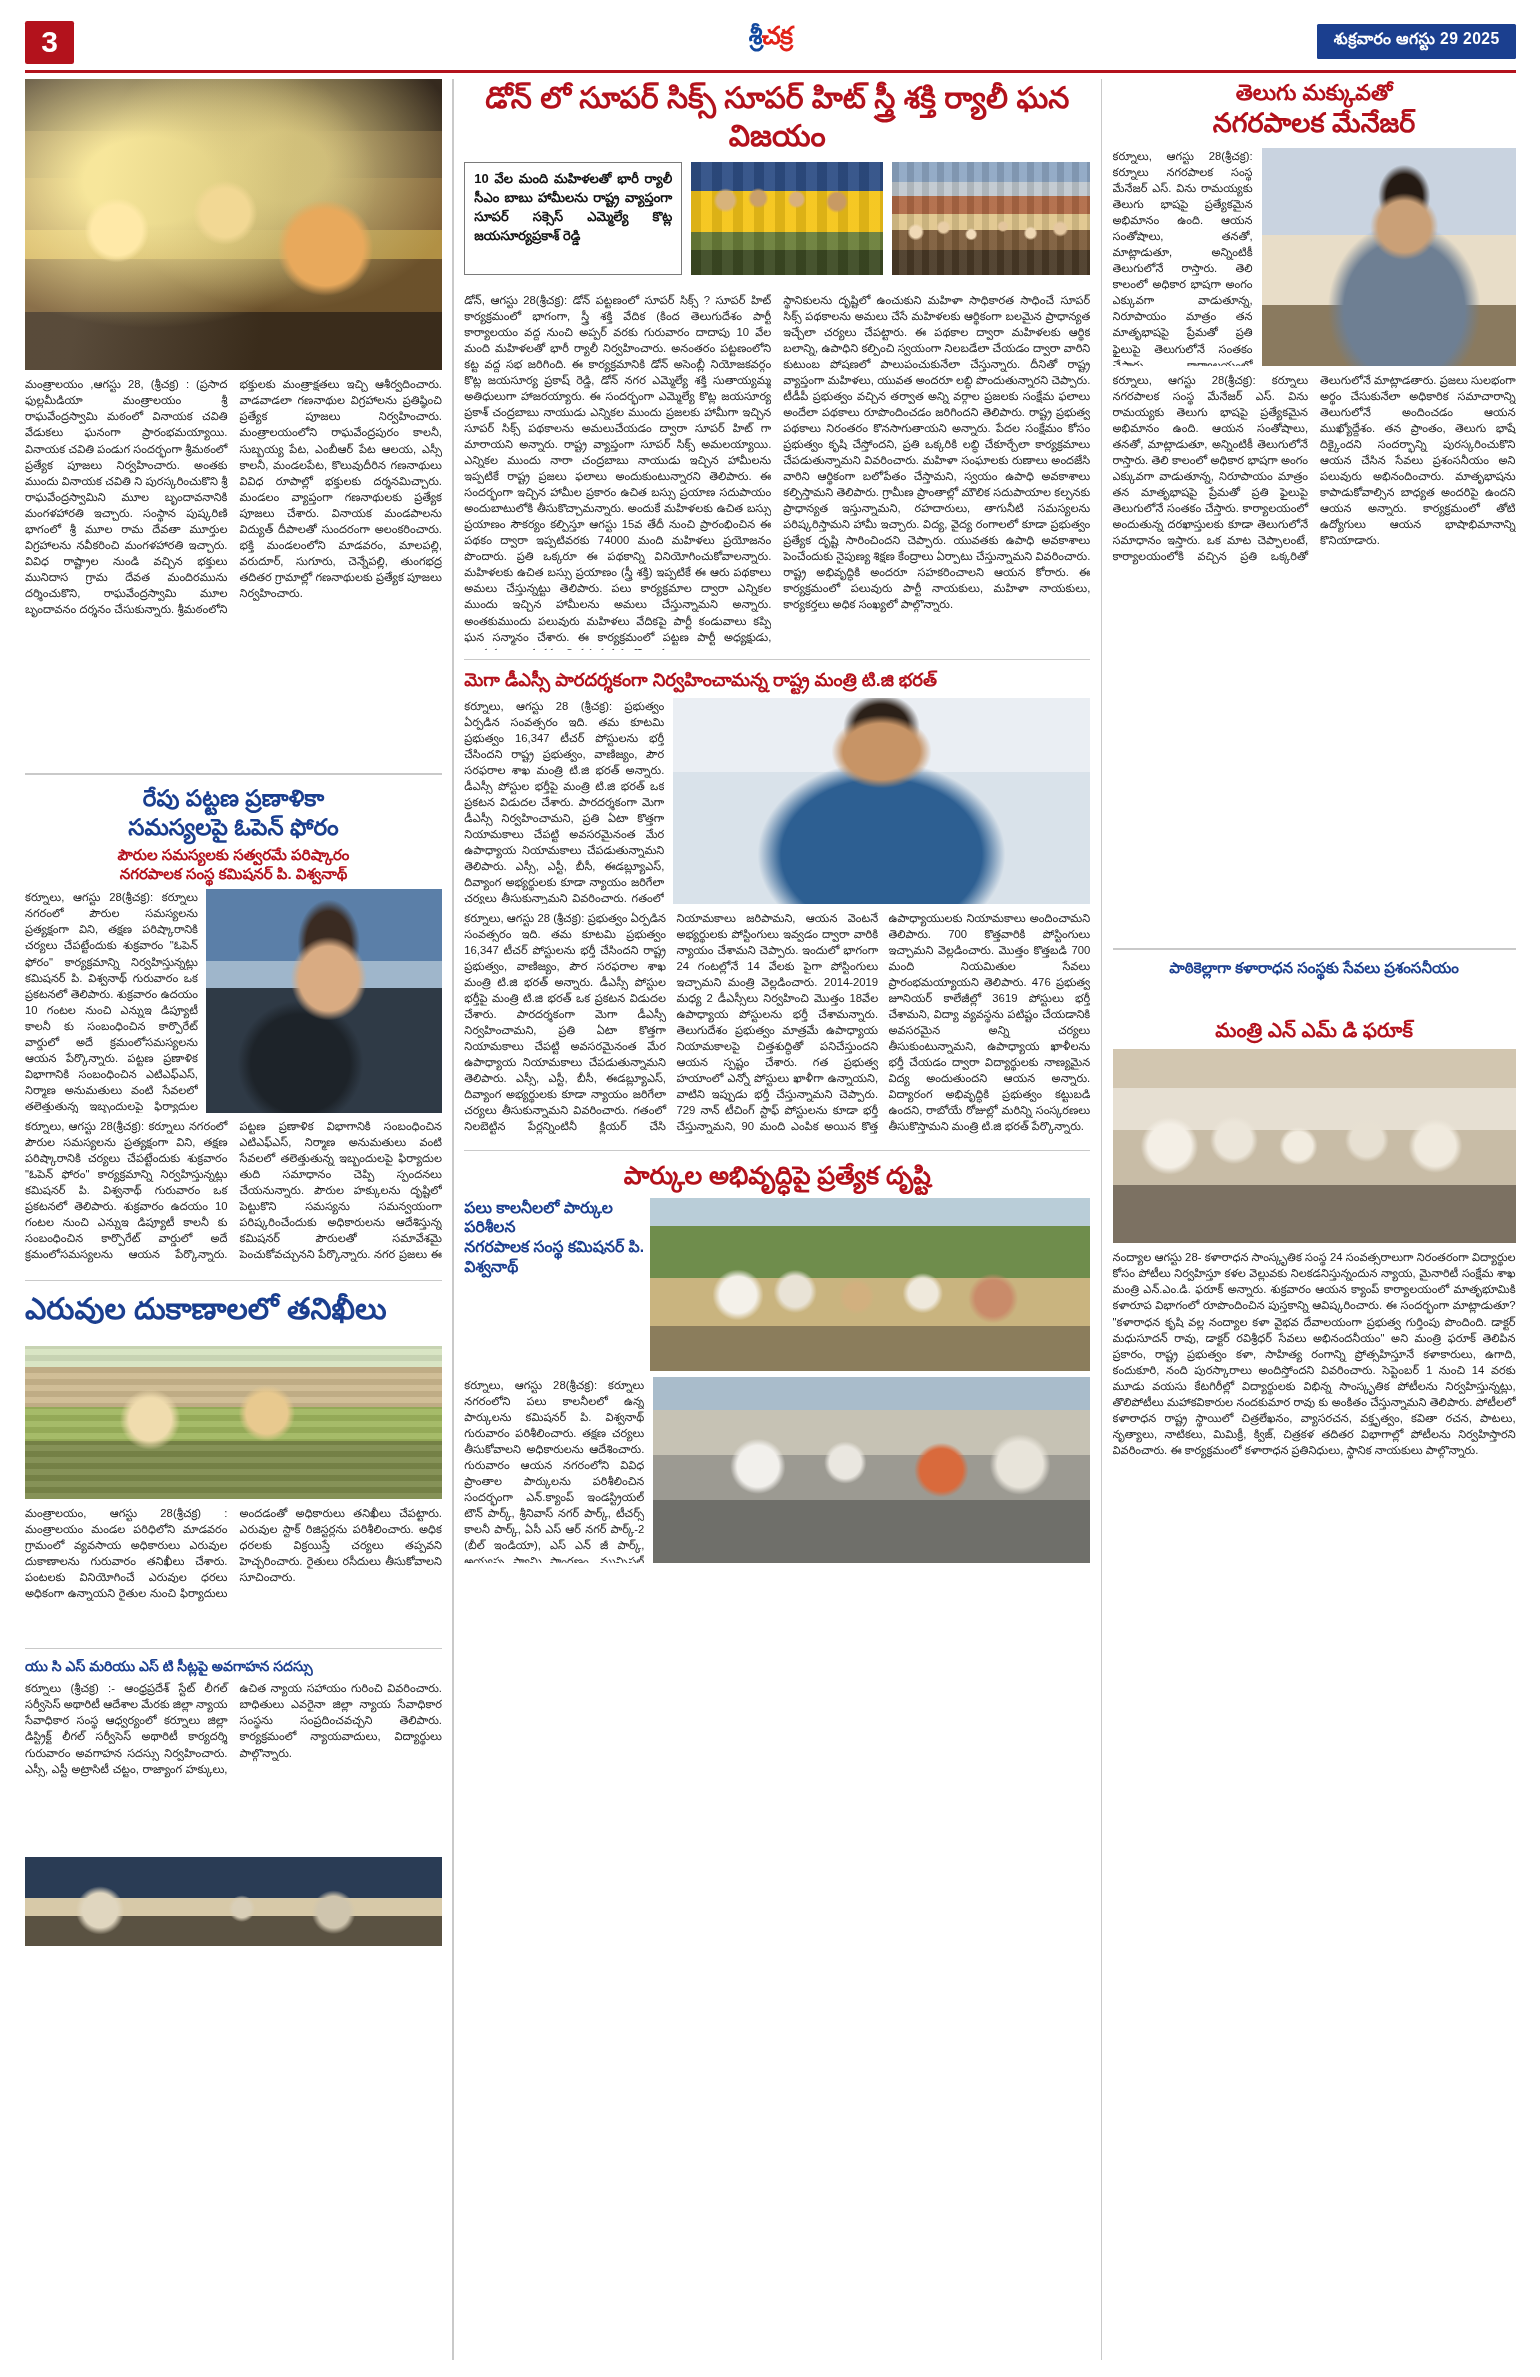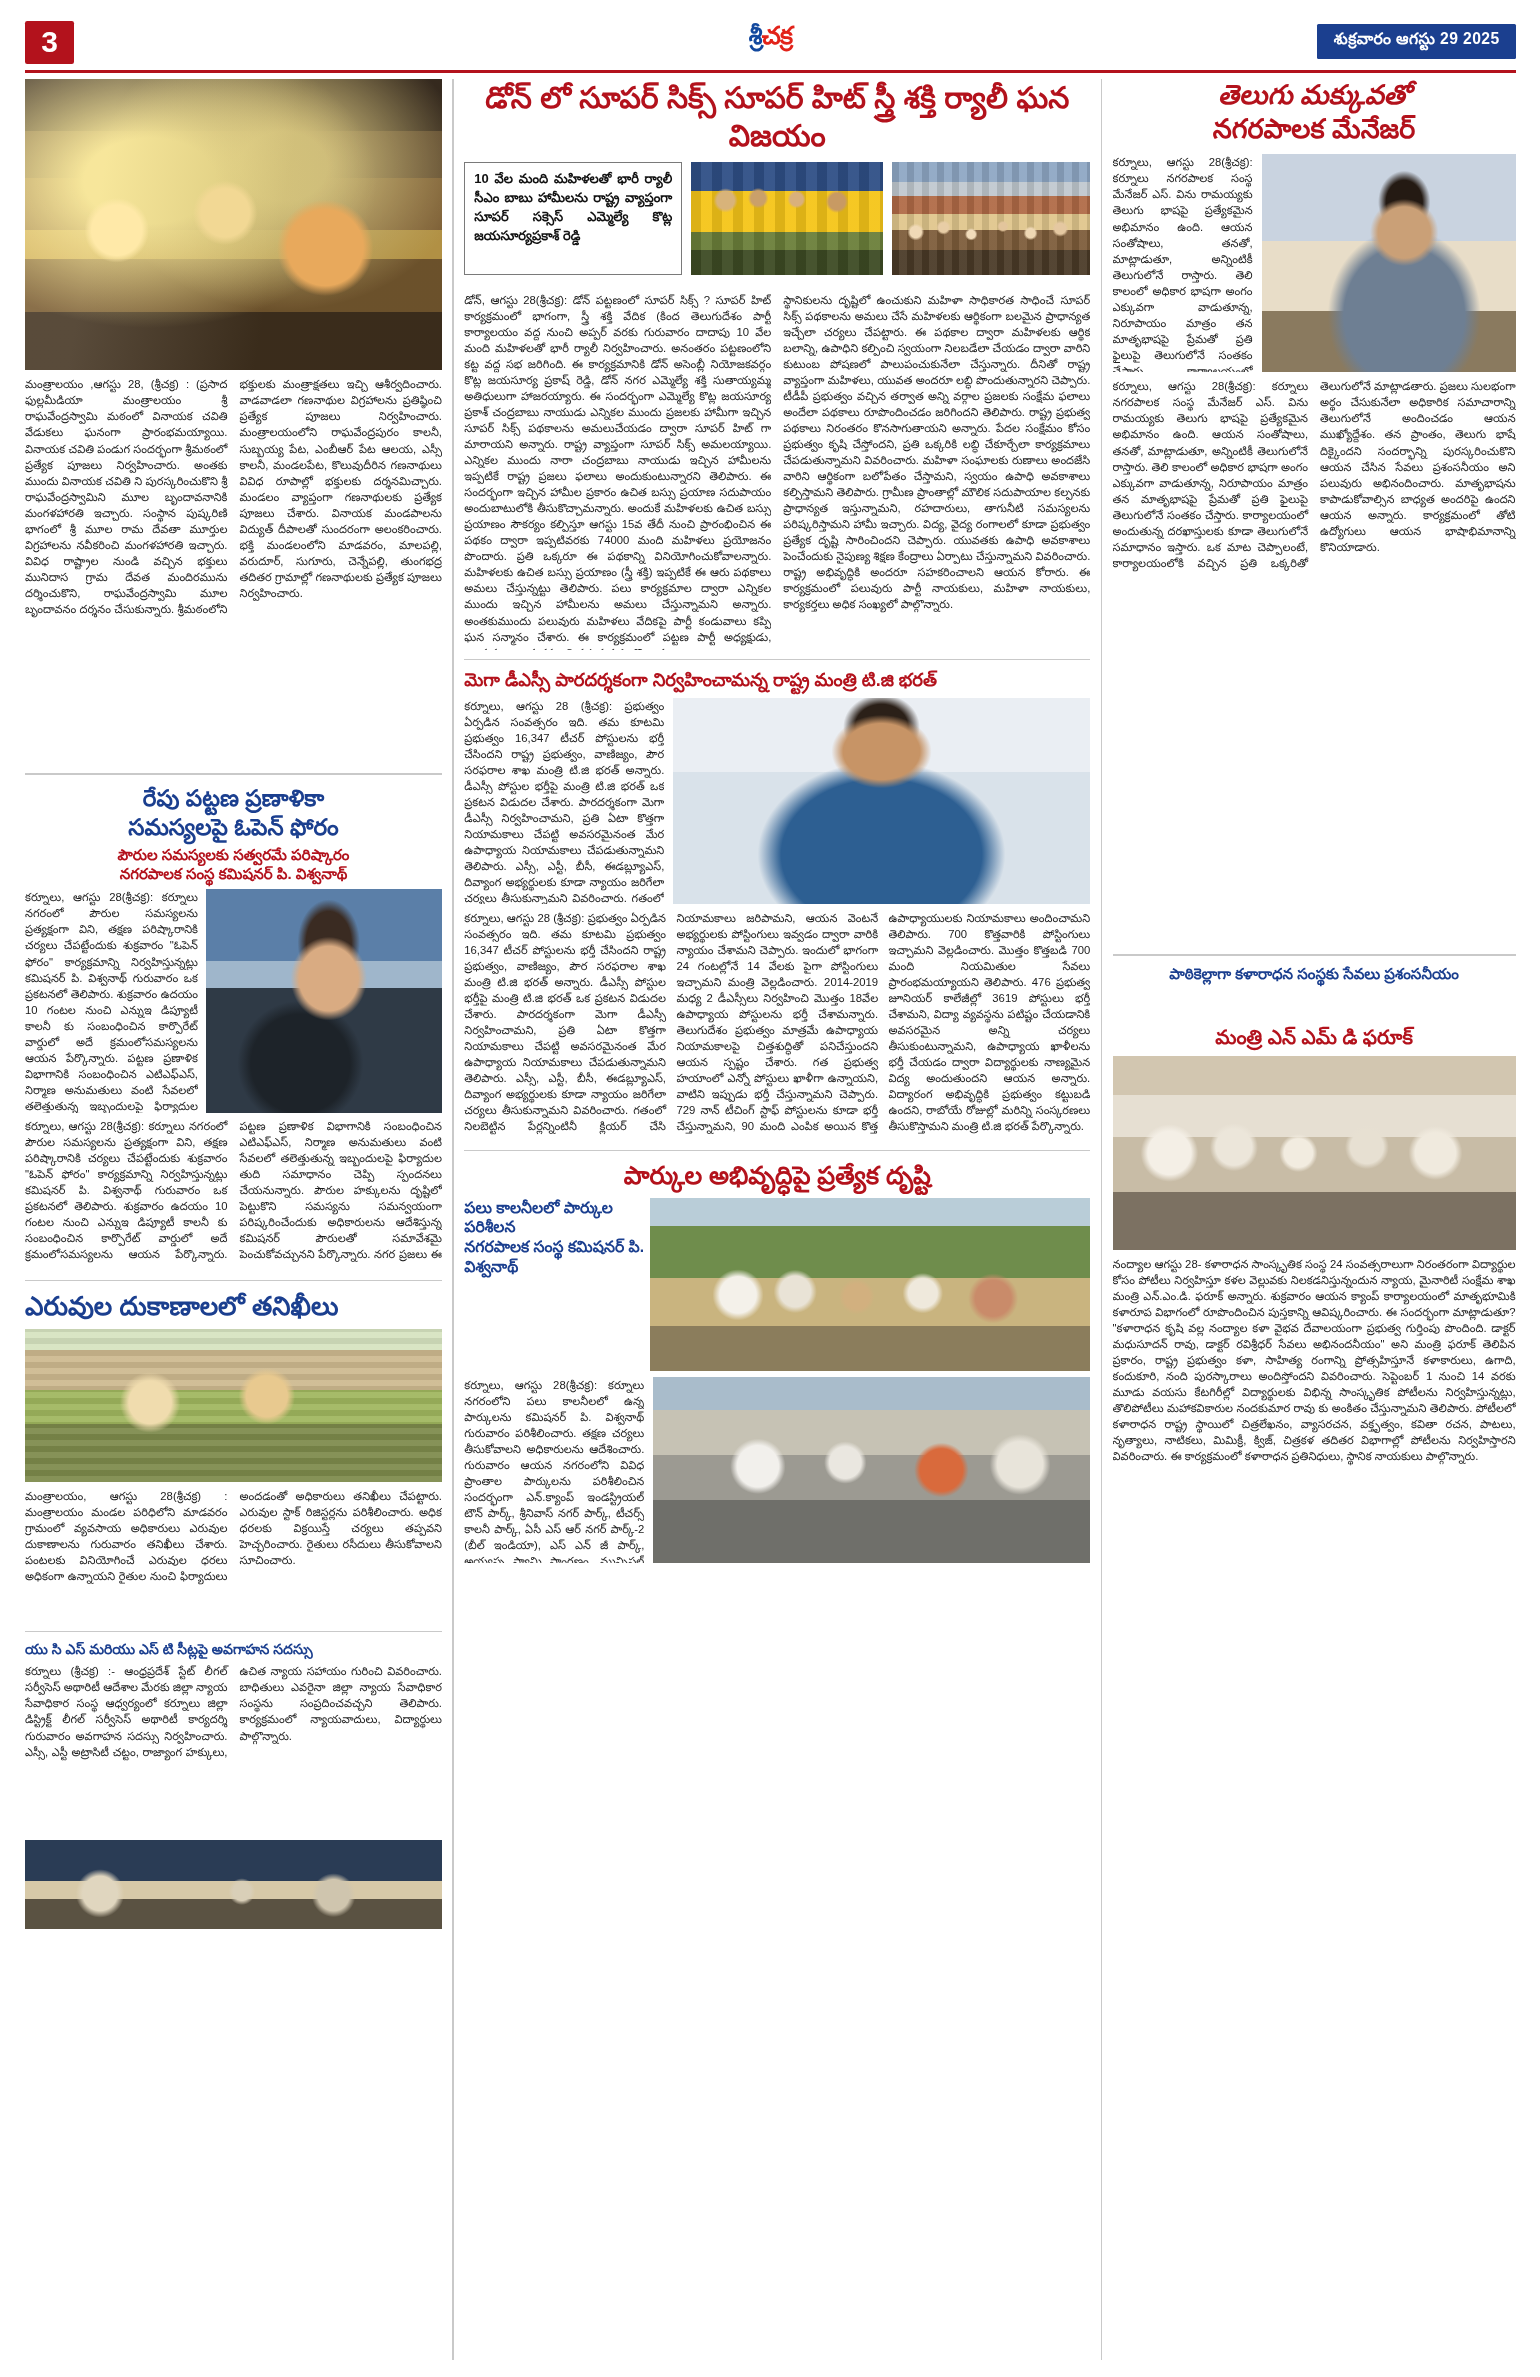--- a/index.html
+++ b/index.html
@@ -258,21 +258,21 @@
 
       <div style="display:flex; gap:7.5px; align-items:flex-start;">
         <div class="body-text" style="flex:0 0 173px; height:224px; overflow:hidden;">కర్నూలు, ఆగస్టు 28(శ్రీచక్ర): కర్నూలు నగరంలో పౌరుల సమస్యలను ప్రత్యక్షంగా విని, తక్షణ పరిష్కారానికి చర్యలు చేపట్టేందుకు శుక్రవారం "ఓపెన్ ఫోరం" కార్యక్రమాన్ని నిర్వహిస్తున్నట్లు కమిషనర్ పి. విశ్వనాథ్ గురువారం ఒక ప్రకటనలో తెలిపారు. శుక్రవారం ఉదయం 10 గంటల నుంచి ఎన్నుఇ డిప్యూటీ కాలనీ కు సంబంధించిన కార్పొరేట్ వార్డులో అదే క్రమంలోసమస్యలను ఆయన పేర్కొన్నారు. పట్టణ ప్రణాళిక విభాగానికి సంబంధించిన ఎటిఎఫ్ఎస్, నిర్మాణ అనుమతులు వంటి సేవలలో తలెత్తుతున్న ఇబ్బందులపై ఫిర్యాదుల తుది సమాధానం చెప్పి స్పందనలు చేయనున్నారు. పౌరుల హక్కులను దృష్టిలో పెట్టుకొని సమస్యను సమన్వయంగా పరిష్కరించేందుకు అధికారులను ఆదేశిస్తున్న కమిషనర్ పౌరులతో సమావేశమై పెంచుకోవచ్చునని పేర్కొన్నారు. నగర ప్రజలు ఈ అవకాశాన్ని వినియోగించుకోవాలని ఆయన విజ్ఞప్తి చేశారు.</div>
         <div class="photo ph-portrait-mic" style="flex:1; height:224px;"></div>
       </div>
 
       <div class="body-text two-col" style="height:153px; overflow:hidden; margin-top:4.5px;">కర్నూలు, ఆగస్టు 28(శ్రీచక్ర): కర్నూలు నగరంలో పౌరుల సమస్యలను ప్రత్యక్షంగా విని, తక్షణ పరిష్కారానికి చర్యలు చేపట్టేందుకు శుక్రవారం "ఓపెన్ ఫోరం" కార్యక్రమాన్ని నిర్వహిస్తున్నట్లు కమిషనర్ పి. విశ్వనాథ్ గురువారం ఒక ప్రకటనలో తెలిపారు. శుక్రవారం ఉదయం 10 గంటల నుంచి ఎన్నుఇ డిప్యూటీ కాలనీ కు సంబంధించిన కార్పొరేట్ వార్డులో అదే క్రమంలోసమస్యలను ఆయన పేర్కొన్నారు. పట్టణ ప్రణాళిక విభాగానికి సంబంధించిన ఎటిఎఫ్ఎస్, నిర్మాణ అనుమతులు వంటి సేవలలో తలెత్తుతున్న ఇబ్బందులపై ఫిర్యాదుల తుది సమాధానం చెప్పి స్పందనలు చేయనున్నారు. పౌరుల హక్కులను దృష్టిలో పెట్టుకొని సమస్యను సమన్వయంగా పరిష్కరించేందుకు అధికారులను ఆదేశిస్తున్న కమిషనర్ పౌరులతో సమావేశమై పెంచుకోవచ్చునని పేర్కొన్నారు. నగర ప్రజలు ఈ అవకాశాన్ని వినియోగించుకోవాలని ఆయన విజ్ఞప్తి చేశారు.</div>
 
       <div class="sep-line"></div>
 
-      <div class="hl-blue" style="font-size:26px; text-align:left; margin-bottom:6px;">ఎరువుల దుకాణాలలో తనిఖీలు</div>
+      <div class="hl-blue" style="font-size:30px; text-align:left; margin-bottom:18px;">ఎరువుల దుకాణాలలో తనిఖీలు</div>
       <div class="photo ph-shop" style="height:153px; margin-bottom:6px;"></div>
       <div class="body-text two-col" style="height:134px; overflow:hidden;">మంత్రాలయం, ఆగస్టు 28(శ్రీచక్ర) : మంత్రాలయం మండల పరిధిలోని మాడవరం గ్రామంలో వ్యవసాయ అధికారులు ఎరువుల దుకాణాలను గురువారం తనిఖీలు చేశారు. పంటలకు వినియోగించే ఎరువుల ధరలు అధికంగా ఉన్నాయని రైతుల నుంచి ఫిర్యాదులు అందడంతో అధికారులు తనిఖీలు చేపట్టారు. ఎరువుల స్టాక్ రిజిస్టర్లను పరిశీలించారు. అధిక ధరలకు విక్రయిస్తే చర్యలు తప్పవని హెచ్చరించారు. రైతులు రసీదులు తీసుకోవాలని సూచించారు.</div>
 
       <div class="sep-line"></div>
 
       <div class="hl-blue" style="font-size:14px; text-align:left; margin-bottom:4.5px;">యు సి ఎస్ మరియు ఎస్ టి సీట్లపై అవగాహన సదస్సు</div>
       <div class="body-text two-col" style="height:171px; overflow:hidden;">కర్నూలు (శ్రీచక్ర) :- ఆంధ్రప్రదేశ్ స్టేట్ లీగల్ సర్వీసెస్ అథారిటీ ఆదేశాల మేరకు జిల్లా న్యాయ సేవాధికార సంస్థ ఆధ్వర్యంలో కర్నూలు జిల్లా డిస్ట్రిక్ట్ లీగల్ సర్వీసెస్ అథారిటీ కార్యదర్శి గురువారం అవగాహన సదస్సు నిర్వహించారు. ఎస్సీ, ఎస్టీ అట్రాసిటీ చట్టం, రాజ్యాంగ హక్కులు, ఉచిత న్యాయ సహాయం గురించి వివరించారు. బాధితులు ఎవరైనా జిల్లా న్యాయ సేవాధికార సంస్థను సంప్రదించవచ్చని తెలిపారు. కార్యక్రమంలో న్యాయవాదులు, విద్యార్థులు పాల్గొన్నారు.</div>
       <div class="photo ph-meeting" style="height:89px; margin-top:6px;"></div>
     </div>
 
@@ -319,21 +319,21 @@
       <div style="display:flex; gap:9px; align-items:flex-start; margin-top:6px;">
         <div class="body-text" style="flex:0 0 180px; height:186px; overflow:hidden;">కర్నూలు, ఆగస్టు 28(శ్రీచక్ర): కర్నూలు నగరంలోని పలు కాలనీలలో ఉన్న పార్కులను కమిషనర్ పి. విశ్వనాథ్ గురువారం పరిశీలించారు. తక్షణ చర్యలు తీసుకోవాలని అధికారులను ఆదేశించారు. గురువారం ఆయన నగరంలోని వివిధ ప్రాంతాల పార్కులను పరిశీలించిన సందర్భంగా ఎన్.క్యాంప్ ఇండస్ట్రియల్ టౌన్ పార్క్, శ్రీనివాస్ నగర్ పార్క్, టీచర్స్ కాలనీ పార్క్, ఏసీ ఎస్ ఆర్ నగర్ పార్క్-2 (బీల్ ఇండియా), ఎస్ ఎన్ జీ పార్క్, అయ్యప్ప స్వామి ప్రాంగణం, మున్సిపల్ ఎంప్లాయీస్ కాలనీ పార్క్, ఆశా నగర్ పార్కులను కమిషనర్ పరిశీలించారు. పార్కుల నిర్వహణ సక్రమంగా ఉండేలా చూడాలని, పిల్లల ఆట వస్తువులు, వాకింగ్ ట్రాక్ లు బాగు చేయాలని ఆదేశించారు. నగరపాలక సాధారణ నిధులు, కార్పొరేట్ సోషల్ రెస్పాన్సిబిలిటీ ఫండ్స్, పబ్లిక్-ప్రైవేట్ భాగస్వామ్యంతో పార్కులను అభివృద్ధి చేసే చర్యలు తీసుకుంటున్నట్లు కమిషనర్ వివరించారు.</div>
         <div class="photo ph-street" style="flex:1; height:186px;"></div>
       </div>
     </div>
 
     <div class="vrule"></div>
 
     <div class="col">
 
-      <div class="hl-red" style="font-size:27px;font-style:italic;">తెలుగు మక్కువతో</div>
+      <div class="hl-red" style="font-size:22px;">తెలుగు మక్కువతో</div>
       <div class="hl-red" style="font-size:27px; margin-bottom:7.5px;">నగరపాలక మేనేజర్</div>
 
       <div style="display:flex; gap:9px; align-items:flex-start;">
         <div class="body-text" style="flex:0 0 140px; height:218px; overflow:hidden;">కర్నూలు, ఆగస్టు 28(శ్రీచక్ర): కర్నూలు నగరపాలక సంస్థ మేనేజర్ ఎస్. విను రామయ్యకు తెలుగు భాషపై ప్రత్యేకమైన అభిమానం ఉంది. ఆయన సంతోషాలు, తనతో, మాట్లాడుతూ, అన్నింటికీ తెలుగులోనే రాస్తారు. తెలి కాలంలో అధికార భాషగా అంగం ఎక్కువగా వాడుతూన్న, నిరూపాయం మాత్రం తన మాతృభాషపై ప్రేమతో ప్రతి ఫైలుపై తెలుగులోనే సంతకం చేస్తారు. కార్యాలయంలో అందుతున్న దరఖాస్తులకు కూడా తెలుగులోనే సమాధానం ఇస్తారు. ఒక మాట చెప్పాలంటే, కార్యాలయంలోకి వచ్చిన ప్రతి ఒక్కరితో తెలుగులోనే మాట్లాడతారు. ప్రజలు సులభంగా అర్థం చేసుకునేలా అధికారిక సమాచారాన్ని తెలుగులోనే అందించడం ఆయన ముఖ్యోద్దేశం. తన ప్రాంతం, తెలుగు భాషే దిక్కైందని సందర్భాన్ని పురస్కరించుకొని ఆయన చేసిన సేవలు ప్రశంసనీయం అని పలువురు అభినందించారు. మాతృభాషను కాపాడుకోవాల్సిన బాధ్యత అందరిపై ఉందని ఆయన అన్నారు. కార్యక్రమంలో తోటి ఉద్యోగులు ఆయన భాషాభిమానాన్ని కొనియాడారు.</div>
         <div class="photo ph-desk-man" style="flex:1; height:218px;"></div>
       </div>
 
       <div class="body-text two-col" style="height:567px; overflow:hidden; margin-top:6px;">కర్నూలు, ఆగస్టు 28(శ్రీచక్ర): కర్నూలు నగరపాలక సంస్థ మేనేజర్ ఎస్. విను రామయ్యకు తెలుగు భాషపై ప్రత్యేకమైన అభిమానం ఉంది. ఆయన సంతోషాలు, తనతో, మాట్లాడుతూ, అన్నింటికీ తెలుగులోనే రాస్తారు. తెలి కాలంలో అధికార భాషగా అంగం ఎక్కువగా వాడుతూన్న, నిరూపాయం మాత్రం తన మాతృభాషపై ప్రేమతో ప్రతి ఫైలుపై తెలుగులోనే సంతకం చేస్తారు. కార్యాలయంలో అందుతున్న దరఖాస్తులకు కూడా తెలుగులోనే సమాధానం ఇస్తారు. ఒక మాట చెప్పాలంటే, కార్యాలయంలోకి వచ్చిన ప్రతి ఒక్కరితో తెలుగులోనే మాట్లాడతారు. ప్రజలు సులభంగా అర్థం చేసుకునేలా అధికారిక సమాచారాన్ని తెలుగులోనే అందించడం ఆయన ముఖ్యోద్దేశం. తన ప్రాంతం, తెలుగు భాషే దిక్కైందని సందర్భాన్ని పురస్కరించుకొని ఆయన చేసిన సేవలు ప్రశంసనీయం అని పలువురు అభినందించారు. మాతృభాషను కాపాడుకోవాల్సిన బాధ్యత అందరిపై ఉందని ఆయన అన్నారు. కార్యక్రమంలో తోటి ఉద్యోగులు ఆయన భాషాభిమానాన్ని కొనియాడారు.</div>
 
       <div class="sep-line"></div>

